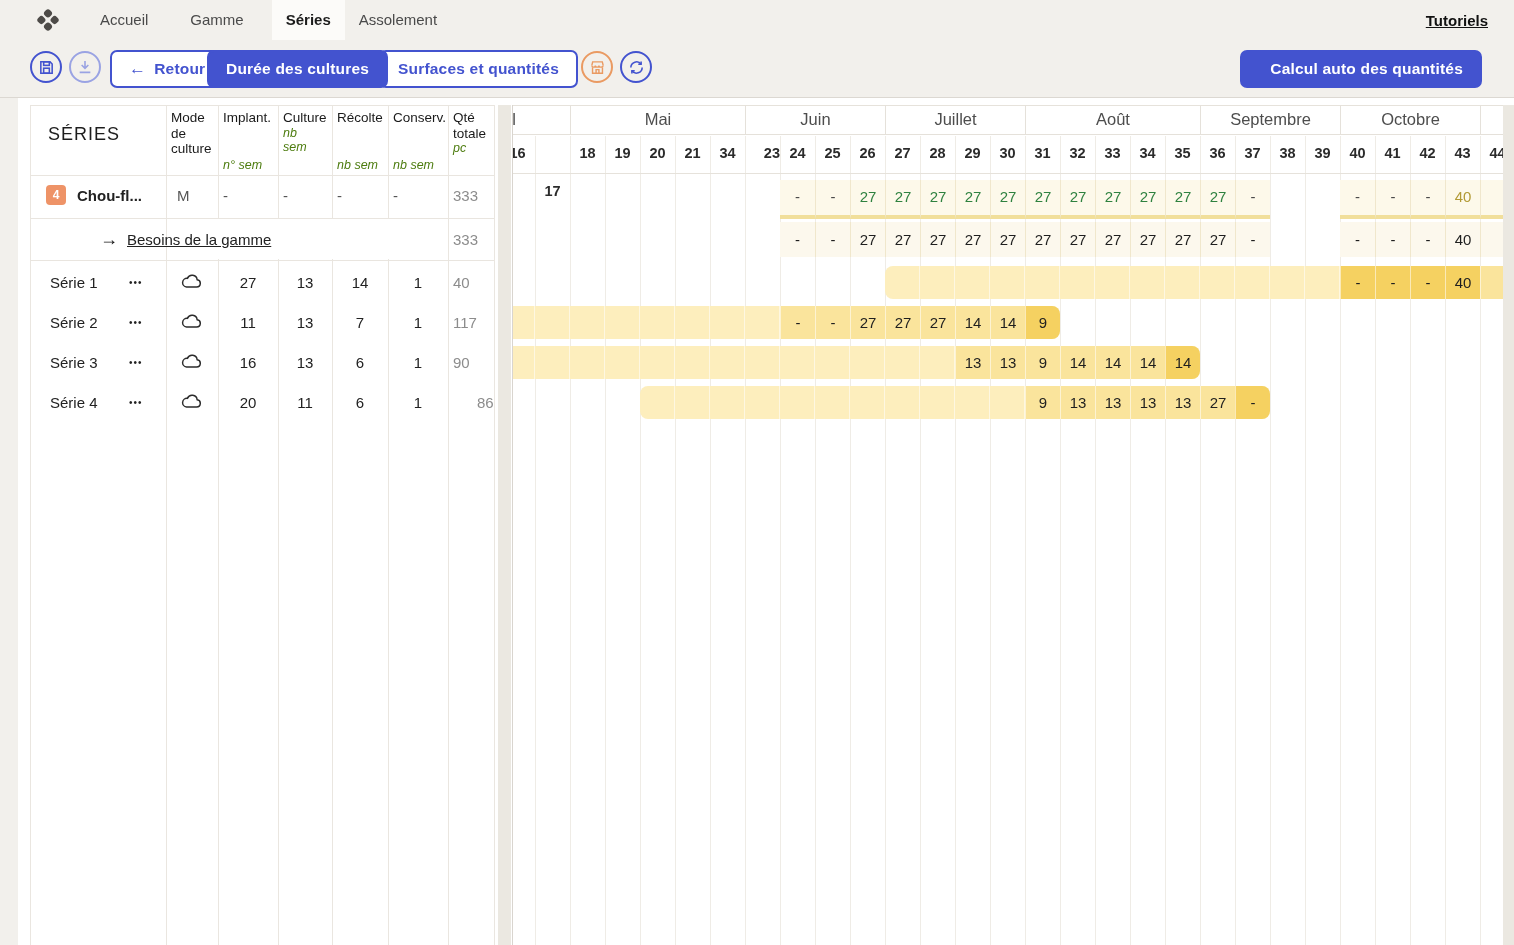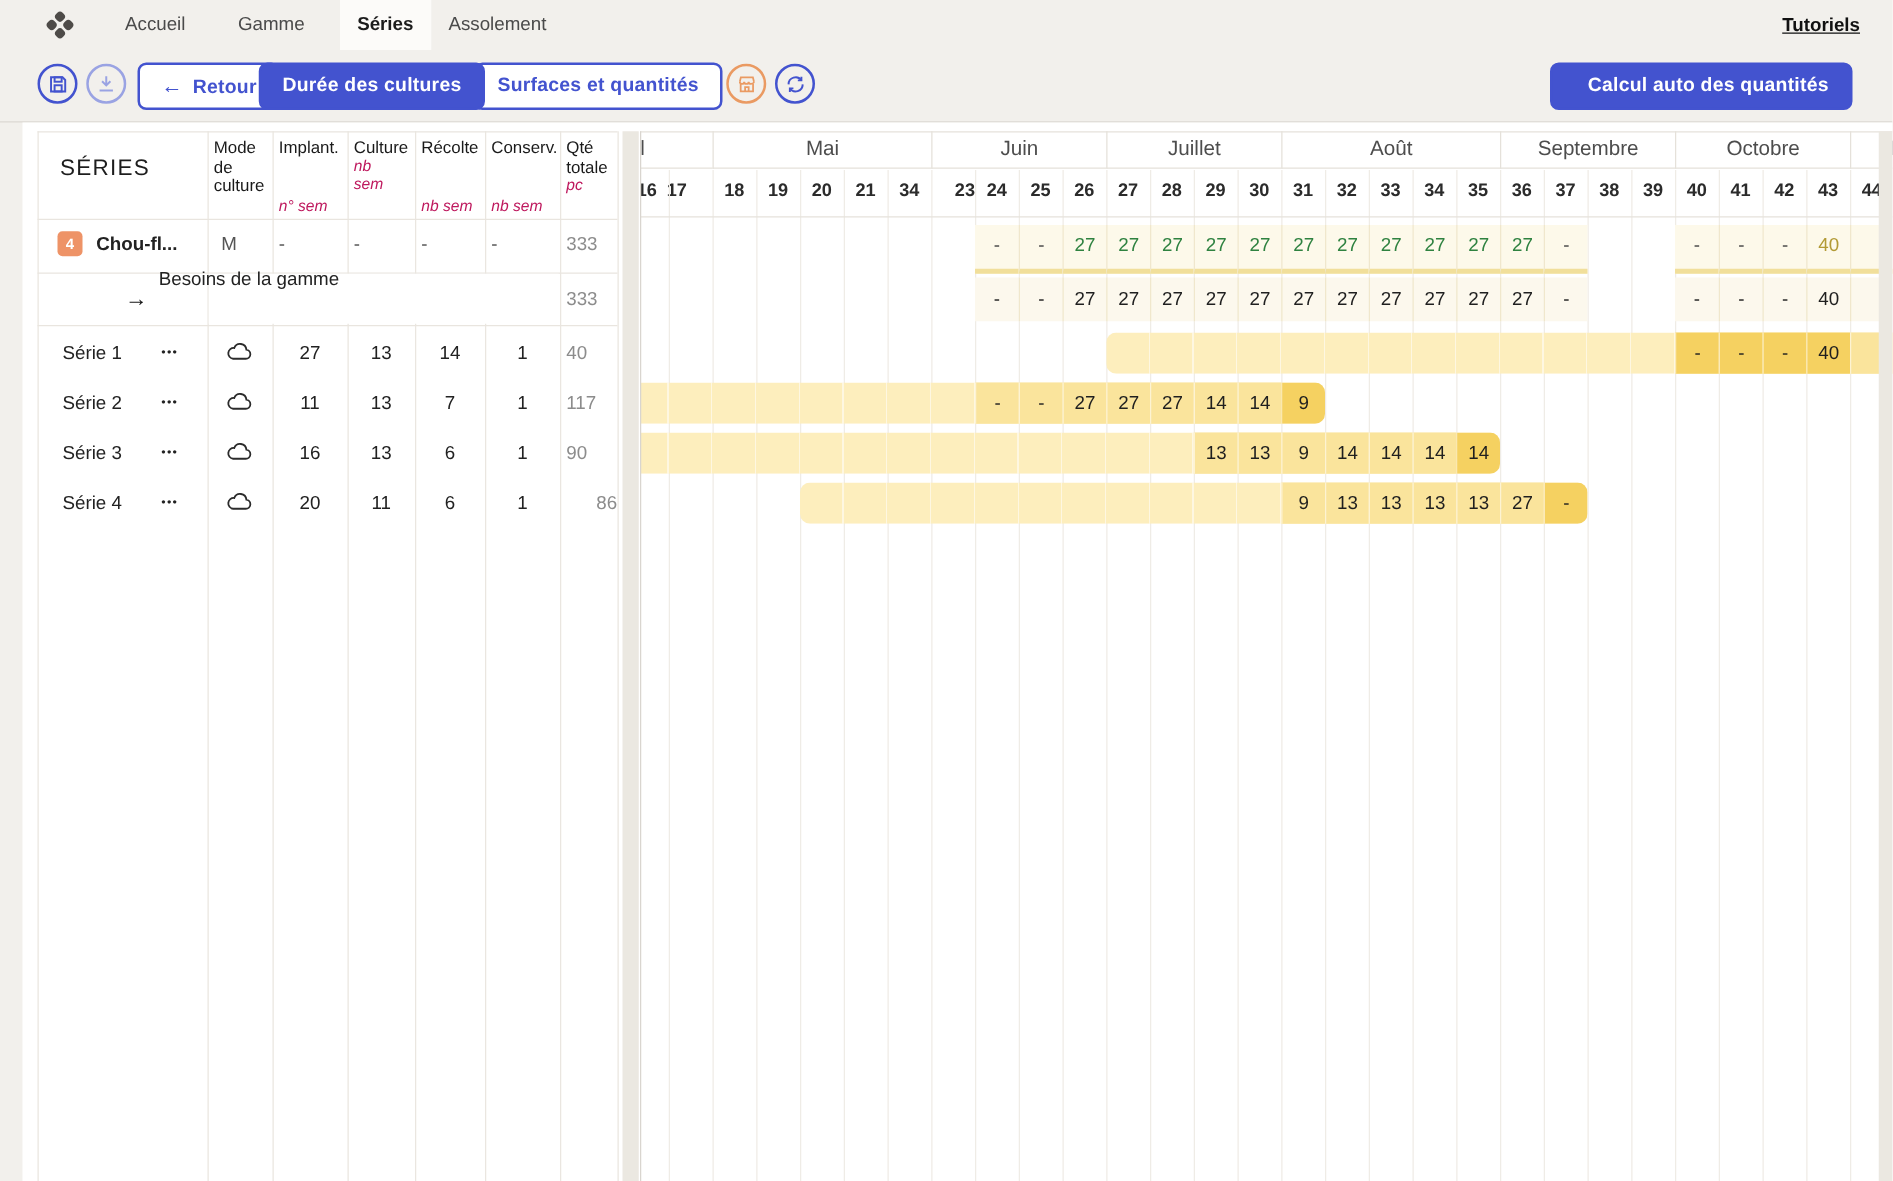--- a/index.html
+++ b/index.html
@@ -27,21 +27,21 @@
 
   
   .vline { position:absolute; width:1px; background:#eae6e0; top:105px; height:840px; }
   .hline { position:absolute; height:1px; background:#e9e5df; }
   .besoins-cover { position:absolute; background:#fff; }
 
   
   .t-title { position:absolute; left:48px; top:124px; font-size:18px; letter-spacing:1px; font-weight:500; color:#1d1d1d; }
   .t-colhead { position:absolute; top:110px; height:62px; display:flex; flex-direction:column; }
   .t-colhead .main { font-size:13.5px; font-weight:500; color:#1a1a1a; line-height:1.15; }
-  .t-colhead .sub { font-size:12.5px; font-style:italic; color:#be185d; line-height:1.15; }
+  .t-colhead .sub { font-size:12.5px; font-style:italic; color:#4d7c0f; line-height:1.15; }
   .t-colhead .sub.bottom { margin-top:auto; }
   .badge { position:absolute; left:46px; top:185px; width:20px; height:20px; background:#ee9367; border-radius:4px; color:#fff; font-size:12px; font-weight:700; text-align:center; line-height:20px; }
   .cell { position:absolute; font-size:15px; color:#222; }
   .qty { color:#8c8c8c; }
   .dots { font-size:10px; letter-spacing:1px; color:#222; cursor:pointer; }
   .arrow-r { font-size:18px; font-weight:700; color:#111; }
   .cloud { position:absolute; }
 
   
   .gantt-viewport { position:absolute; left:512px; top:98px; width:1002px; height:847px; overflow:hidden; }
@@ -161,21 +161,21 @@
 <div class="badge">4</div>
 <div class="cell" style="left:77px; top:187px; font-weight:700;">Chou-fl...</div>
 <div class="cell" style="left:177px; top:187px; color:#555;">M</div>
 <div class="cell" style="left:223px; top:187px; color:#555;">-</div>
 <div class="cell" style="left:283px; top:187px; color:#555;">-</div>
 <div class="cell" style="left:337px; top:187px; color:#555;">-</div>
 <div class="cell" style="left:393px; top:187px; color:#555;">-</div>
 <div class="cell qty" style="left:453px; top:187px;">333</div>
 
 <div class="cell arrow-r" style="left:100px; top:229px;">→</div>
-<div class="cell" style="left:127px; top:215px;">Besoins de la gamme</div>
+<div class="cell" style="left:127px; top:231px;text-decoration:underline;">Besoins de la gamme</div>
 <div class="cell qty" style="left:453px; top:231px;">333</div>
 
 <div id="series-table">
     <div class="cell" style="left:50px; top:274px;">Série 1</div>
     <div class="cell dots" style="left:129px; top:277px;">•••</div>
     <div class="cloud" style="left:181px; top:274px;"><svg width="22" height="15" viewBox="0 0 24 16" fill="none" stroke="#2b2b2b" stroke-width="1.6">
         <path d="M6 14h11a4 4 0 0 0 .6-7.96A5.5 5.5 0 0 0 7 4.6 4.3 4.3 0 0 0 6 14z"></path>
       </svg></div>
     <div class="cell" style="left:218px; top:274px; width:60px; text-align:center;">27</div>
     <div class="cell" style="left:278px; top:274px; width:54px; text-align:center;">13</div>
@@ -219,21 +219,21 @@
       <div class="chart-hline" style="top:0;"></div>
       <div class="month-cell first" style="left:0px; width:140px;">Avril</div>
       <div class="month-cell" style="left:140px; width:175px;">Mai</div>
       <div class="month-cell" style="left:315px; width:140px;">Juin</div>
       <div class="month-cell" style="left:455px; width:140px;">Juillet</div>
       <div class="month-cell" style="left:595px; width:175px;">Août</div>
       <div class="month-cell" style="left:770px; width:140px;">Septembre</div>
       <div class="month-cell" style="left:910px; width:140px;">Octobre</div>
       <div class="month-cell" style="left:1050px; width:140px;">Novembre</div>
       <div class="week-cell" style="left:70px; width:35px;">16</div>
-      <div class="week-cell" style="left:94px; width:35px;">17</div>
+      <div class="week-cell" style="left:105px; width:35px;margin-top:38px;">17</div>
       <div class="gridline" style="left:105px;"></div>
       <div class="week-cell" style="left:140px; width:35px;">18</div>
       <div class="gridline" style="left:140px;"></div>
       <div class="week-cell" style="left:175px; width:35px;">19</div>
       <div class="gridline" style="left:175px;"></div>
       <div class="week-cell" style="left:210px; width:35px;">20</div>
       <div class="gridline" style="left:210px;"></div>
       <div class="week-cell" style="left:245px; width:35px;">21</div>
       <div class="gridline" style="left:245px;"></div>
       <div class="week-cell" style="left:280px; width:35px;">34</div>

